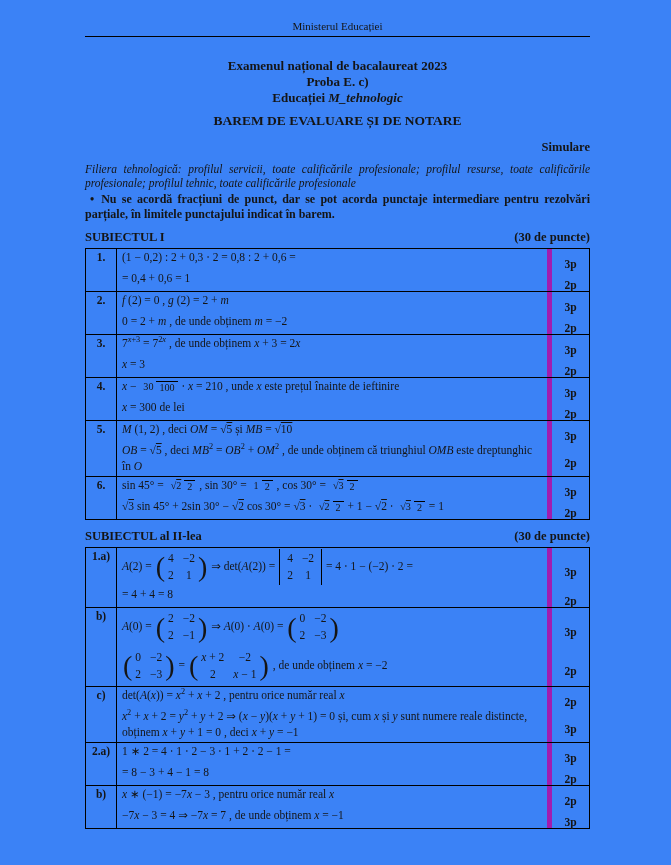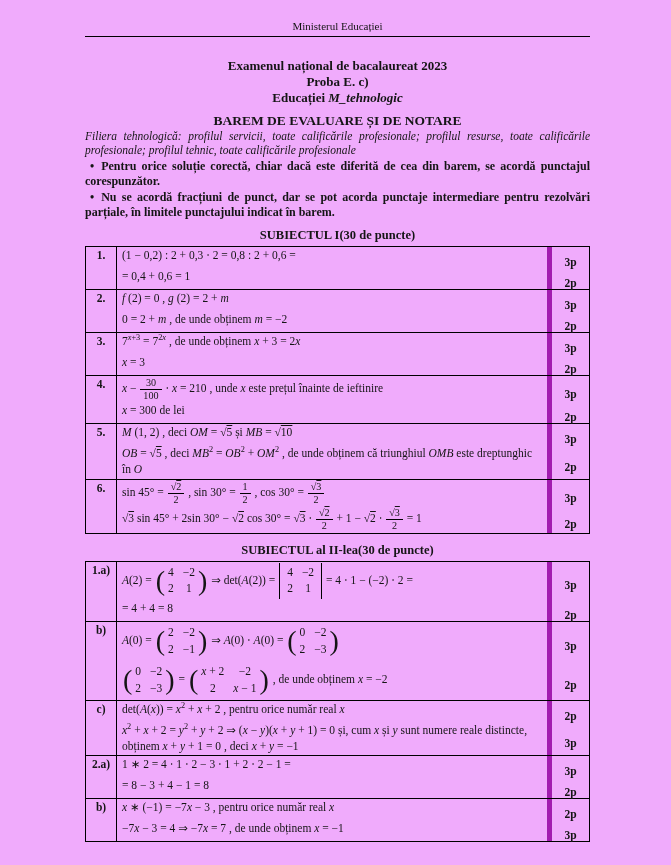--- a/index.html
+++ b/index.html
@@ -1,53 +1,53 @@
 <!DOCTYPE html>
 <html lang="ro"><head>
 <meta charset="utf-8">
 <style>
   html,body{margin:0;padding:0;background:#e8e8e8;}
   .page{
     position:relative;
     width:671px;height:865px;
-    background:#f0abfc;
+    background:#3b82f6;
     margin:0 auto;
     font-family:"Liberation Serif", serif;
     color:#151515;
     display:flex;flex-direction:column;
     overflow:hidden;
     box-sizing:border-box;
     padding:20px 81px 10px 85px;
   }
   
   .org{ text-align:center; font-size:11px; line-height:13px;}
   .org-rule{ border:0; border-top:1.6px solid #000; margin:3px 0 0 0;}
   .titles{ text-align:center; margin-top:21px; font-weight:bold; font-size:13px; line-height:16px;}
   .barem-title{ text-align:center; font-weight:bold; font-size:13.5px; margin-top:7px;}
   .simulare{ text-align:right; font-weight:bold; font-size:12.5px; margin-top:11px;}
-  .filiera{ font-style:italic; font-size:11.5px; line-height:14px; text-align:justify;}
+  .filiera{ font-style:italic; font-size:11.5px; line-height:14px; margin-top:7px; text-align:justify;}
   .bullet{ font-weight:bold; font-size:12px; line-height:14.5px; margin:2px 0 0 0; text-align:justify;}
   .bmark{ display:inline-block; margin:0 7px 0 5px;}
   
-  .sec-head{ display:flex; justify-content:center; font-weight:bold; font-size:12.5px; margin-top:9px; margin-bottom:3px;}
+  .sec-head{ display:flex; justify-content:space-between; font-weight:bold; font-size:12.5px; margin-top:9px; margin-bottom:3px;}
   
   .rubric-table{ border:1.3px solid #000; }
   .q-row{ display:flex; border-bottom:1px solid #000; }
   .q-row:last-child{ border-bottom:none; }
   .q-num{ width:30px; flex:0 0 30px; border-right:1px solid #000; text-align:center; font-weight:bold; font-size:11.5px; padding-top:2px; }
   .q-body{ flex:1; display:flex; flex-direction:column; min-width:0;}
   .q-line{ display:flex; align-items:stretch; }
   .q-content{ flex:1; border-right:5px solid #a21caf; padding:1px 5px; font-size:11.5px; line-height:1.38; min-width:0;}
   .q-pts{ width:37px; flex:0 0 37px; display:flex; align-items:center; justify-content:center; font-weight:bold; font-size:11.5px;margin-top:9px;}
   .q-content i{ font-family:"Liberation Serif", serif; }
   sup{ font-size:0.72em; line-height:0; vertical-align:super;}
   
   .sqrt{ white-space:nowrap;}
   .vin{ text-decoration:overline;}
-  .frac{ display:inline-flex; flex-direction:column; vertical-align:middle; text-align:center; font-size:0.88em; line-height:1.15; margin:0 1px;}
+  .frac{ display:inline-flex; flex-direction:row; vertical-align:middle; text-align:center; font-size:0.88em; line-height:1.15; margin:0 1px;}
   .frac .fden{ border-top:1px solid #000; }
   .frac .fnum,.frac .fden{ padding:0 3px;}
   .mat{ display:inline-flex; align-items:center; vertical-align:middle; margin:0 1px;}
   .mat .br{ font-size:28px; line-height:0.95; font-weight:normal;}
   .mgrid{ display:inline-grid; grid-template-columns:auto auto; column-gap:9px; row-gap:1px; text-align:center; padding:2px 3px;}
   .mat.bars .mgrid{ border-left:1.2px solid #000; border-right:1.2px solid #000; padding:2px 7px;}
 </style>
 </head>
 <body>
 
@@ -57,24 +57,24 @@
     <div>Ministerul Educației</div>
   </div>
   <hr class="org-rule">
 
   <div class="titles">
     <div>Examenul național de bacalaureat 2023</div>
     <div>Proba E. c)</div>
     <div><span>Educației </span><i>M_tehnologic</i></div>
   </div>
   <div class="barem-title">BAREM DE EVALUARE ȘI DE NOTARE</div>
+  <div class="simulare">Simulare</div>
 
   <div class="filiera">Filiera tehnologică: profilul servicii, toate calificările profesionale; profilul resurse, toate calificările profesionale; profilul tehnic, toate calificările profesionale</div>
 
-  <p class="bullet"><span class="bmark">•</span><span>Pentru orice soluție corectă, chiar dacă este diferită de cea din barem, se acordă punctajul corespunzător.</span></p>
   <p class="bullet"><span class="bmark">•</span><span>Nu se acordă fracțiuni de punct, dar se pot acorda punctaje intermediare pentru rezolvări parțiale, în limitele punctajului indicat în barem.</span></p>
 
   <div class="sec-head">
     <span>SUBIECTUL I</span>
     <span>(30 de puncte)</span>
   </div>
   <div class="rubric-table">
       <div class="q-row">
         <div class="q-num">1.</div>
         <div class="q-body">

